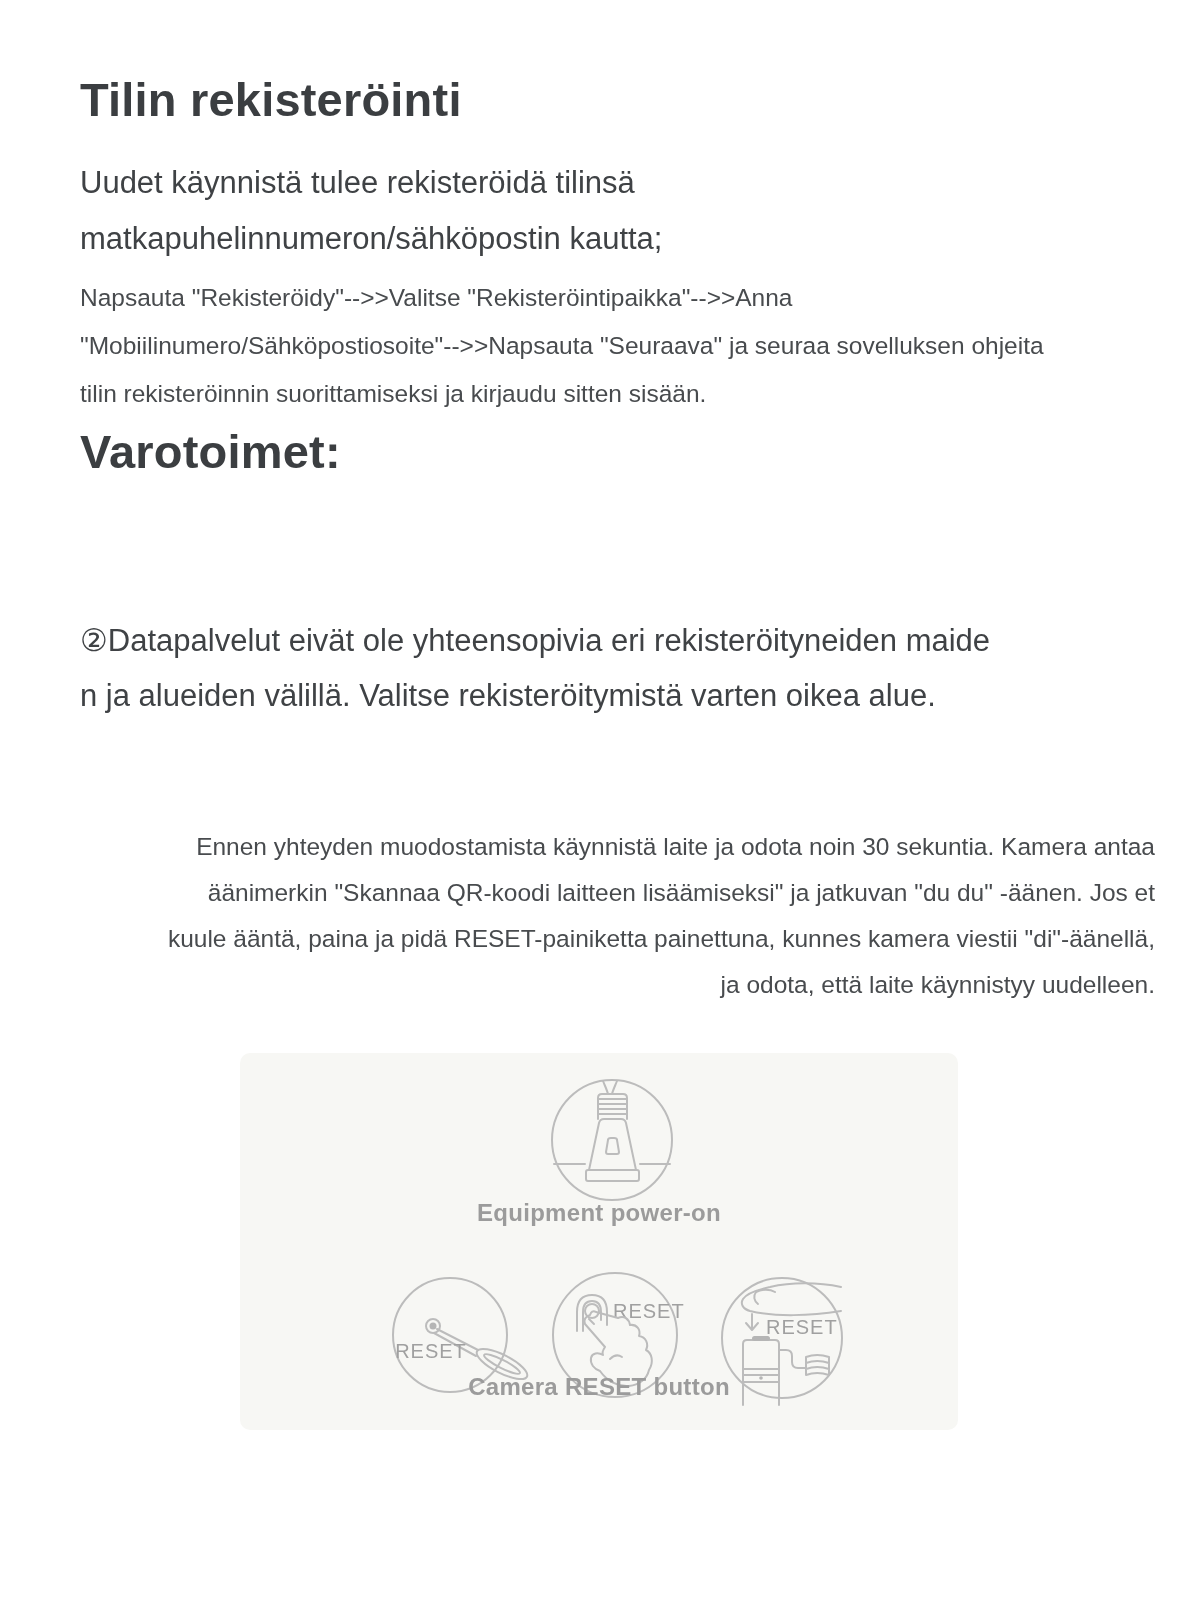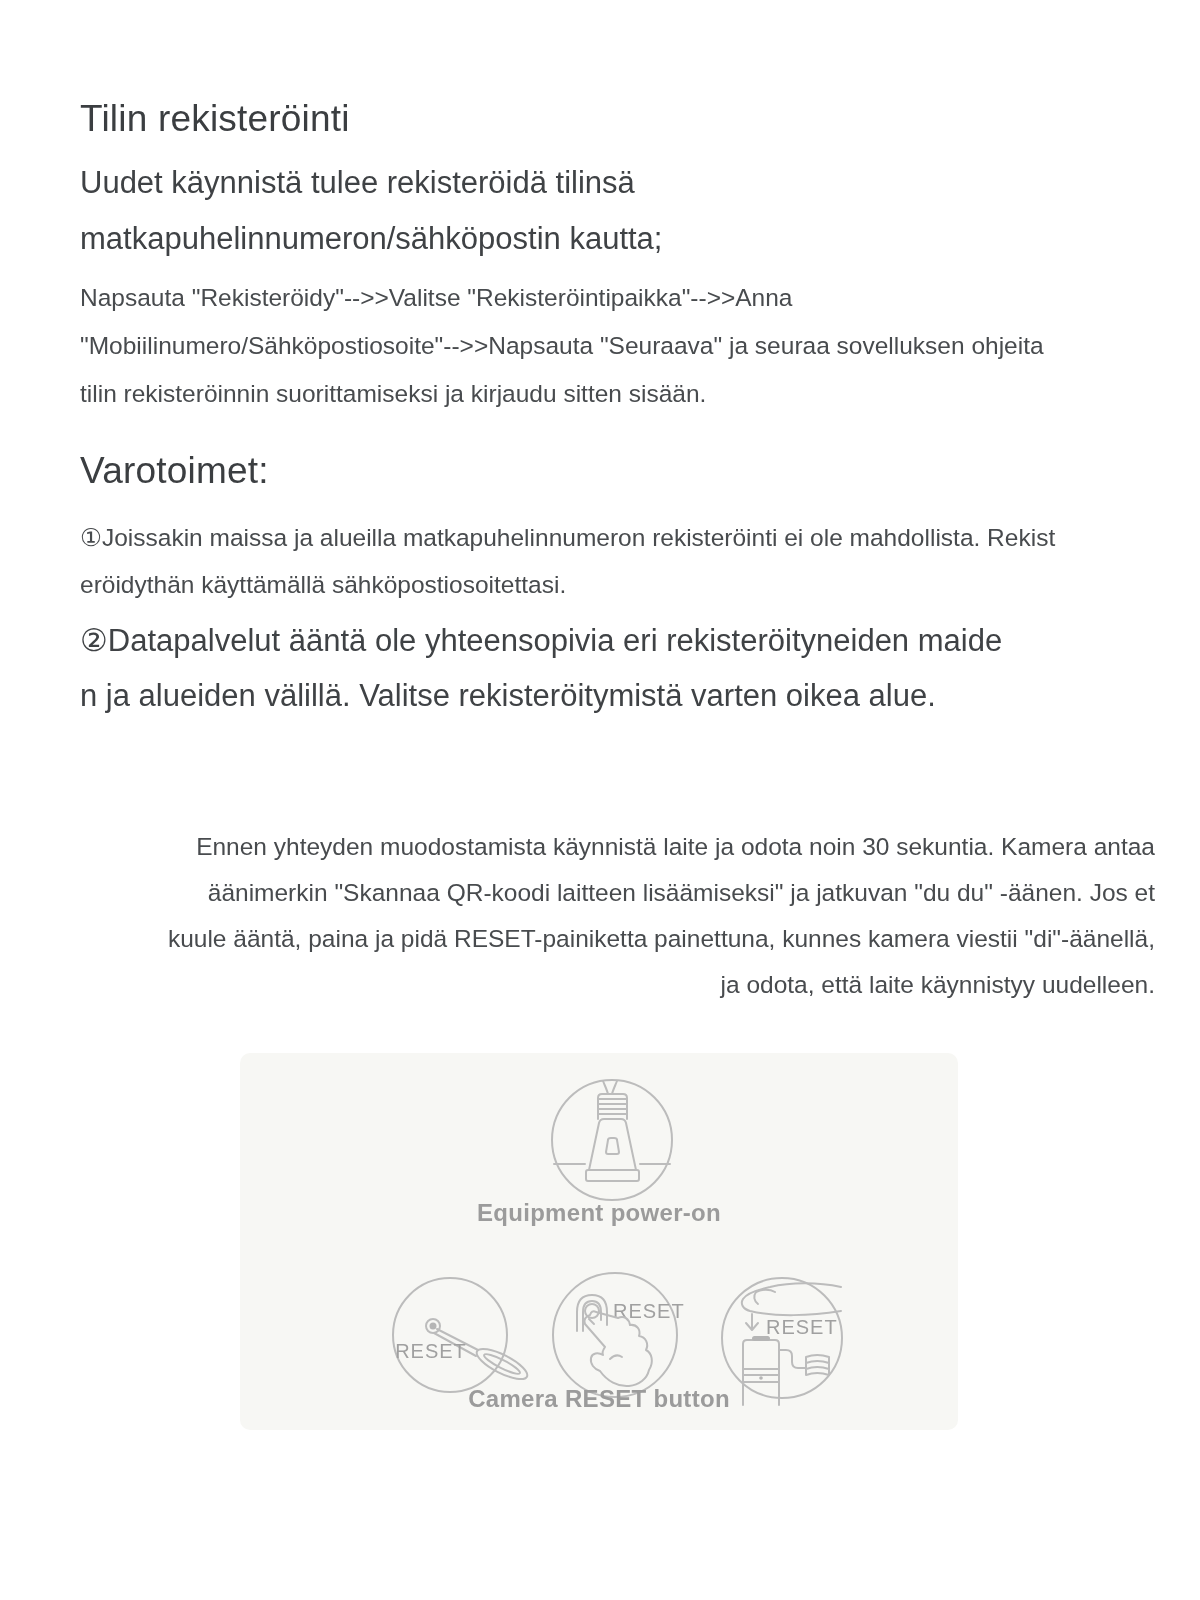--- a/index.html
+++ b/index.html
@@ -6,22 +6,22 @@
   html,body { background:#ffffff; }
   body {
     width:1200px; height:1600px;
     font-family:"Liberation Sans", sans-serif;
     position:relative; overflow:hidden;
   }
   .page { position:absolute; left:0; top:0; width:1200px; height:1600px; background:#ffffff; }
 
   .h1 {
     position:absolute; left:80px;
-    font-size:37px; font-weight:400; color:#3b3e41;
-    letter-spacing:0.2px; white-space:pre-line;margin-top:26px;
+    font-size:47px; font-weight:700; color:#3b3e41;
+    letter-spacing:0.2px; white-space:pre-line;
   }
   .lead {
     position:absolute; left:80px; width:1070px;
     font-size:31px; font-weight:300; color:#3f4245;
     line-height:56px; white-space:pre-line;
   }
   .body-text {
     position:absolute; left:80px; width:1075px;
     font-size:24.5px; font-weight:300; color:#484b4e;
     line-height:48px; white-space:pre-line;
@@ -40,21 +40,21 @@
     position:absolute; left:240px; top:1053px;
     width:718px; height:377px;
     background:#f7f7f4; border-radius:10px;
   }
   .figure-panel svg { position:absolute; left:0; top:0; }
   .fig-caption {
     position:absolute; left:0; width:718px; text-align:center;
     font-size:24px; font-weight:700; color:#9b9b9b; letter-spacing:0.3px;
   }
   #caption-power { top:146px; }
-  #caption-reset { top:332px; }
+  #caption-reset { top:320px; }
 
   .art { stroke:#bcbcbc; stroke-width:2; fill:none; stroke-linecap:round; stroke-linejoin:round; }
   .art-fill { fill:#b5b5b5; stroke:none; }
   .art-label { fill:#a0a0a0; font-size:20px; font-weight:300; letter-spacing:1px; font-family:"Liberation Sans", sans-serif; }
 </style>
 </head>
 <body>
 
 <div class="page">
 
@@ -62,24 +62,22 @@
 
   <div class="lead" id="intro-account">Uudet käynnistä tulee rekisteröidä tilinsä
 matkapuhelinnumeron/sähköpostin kautta;</div>
 
   <div class="body-text" id="steps-account">Napsauta "Rekisteröidy"--&gt;&gt;Valitse "Rekisteröintipaikka"--&gt;&gt;Anna
 "Mobiilinumero/Sähköpostiosoite"--&gt;&gt;Napsauta "Seuraava" ja seuraa sovelluksen ohjeita
 tilin rekisteröinnin suorittamiseksi ja kirjaudu sitten sisään.</div>
 
   <div class="h1" id="title-precautions">Varotoimet:</div>
 
-  <div class="body-text" id="precaution-1">①Joissakin maissa ja alueilla matkapuhelinnumeron rekisteröinti ei ole mahdollista. Rekist
-eröidythän käyttämällä sähköpostiosoitettasi.</div>
 
-  <div class="lead" id="precaution-2">②Datapalvelut ääntä ole yhteensopivia eri rekisteröityneiden maide
+  <div class="lead" id="precaution-2">②Datapalvelut eivät ole yhteensopivia eri rekisteröityneiden maide
 n ja alueiden välillä. Valitse rekisteröitymistä varten oikea alue.</div>
 
 
   <div class="body-text" id="startup-text">Ennen yhteyden muodostamista käynnistä laite ja odota noin 30 sekuntia. Kamera antaa
 äänimerkin "Skannaa QR-koodi laitteen lisäämiseksi" ja jatkuvan "du du" -äänen. Jos et
 kuule ääntä, paina ja pidä RESET-painiketta painettuna, kunnes kamera viestii "di"-äänellä,
 ja odota, että laite käynnistyy uudelleen.</div>
 
   <div class="figure-panel">
 

